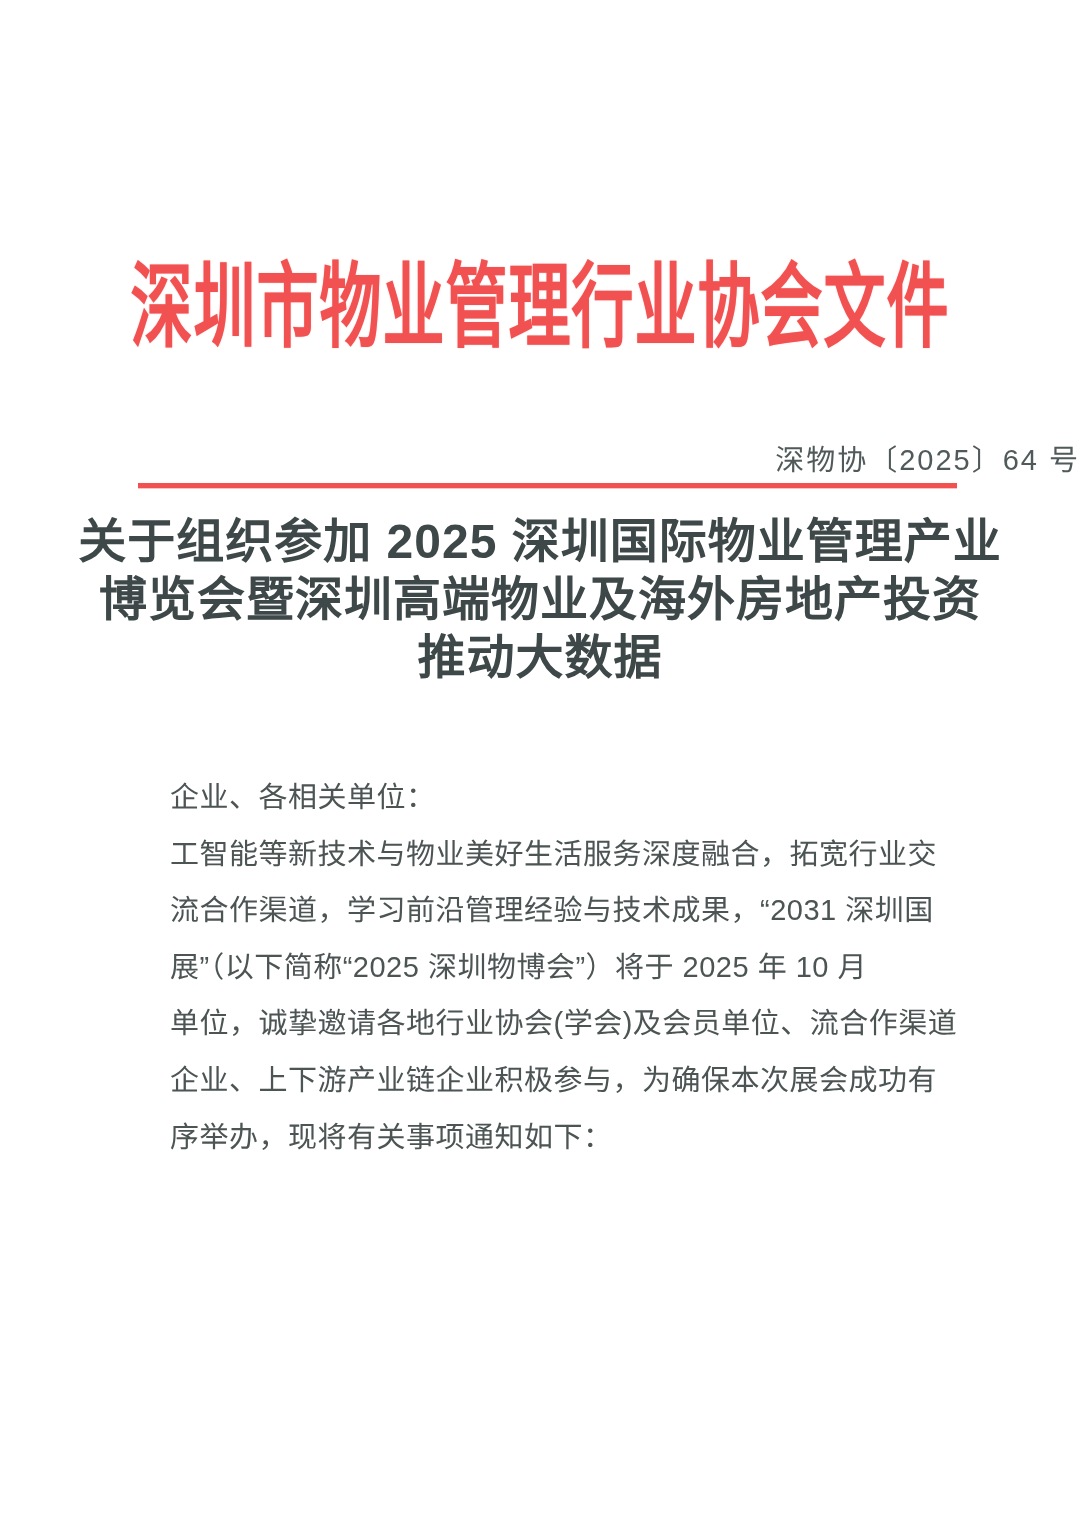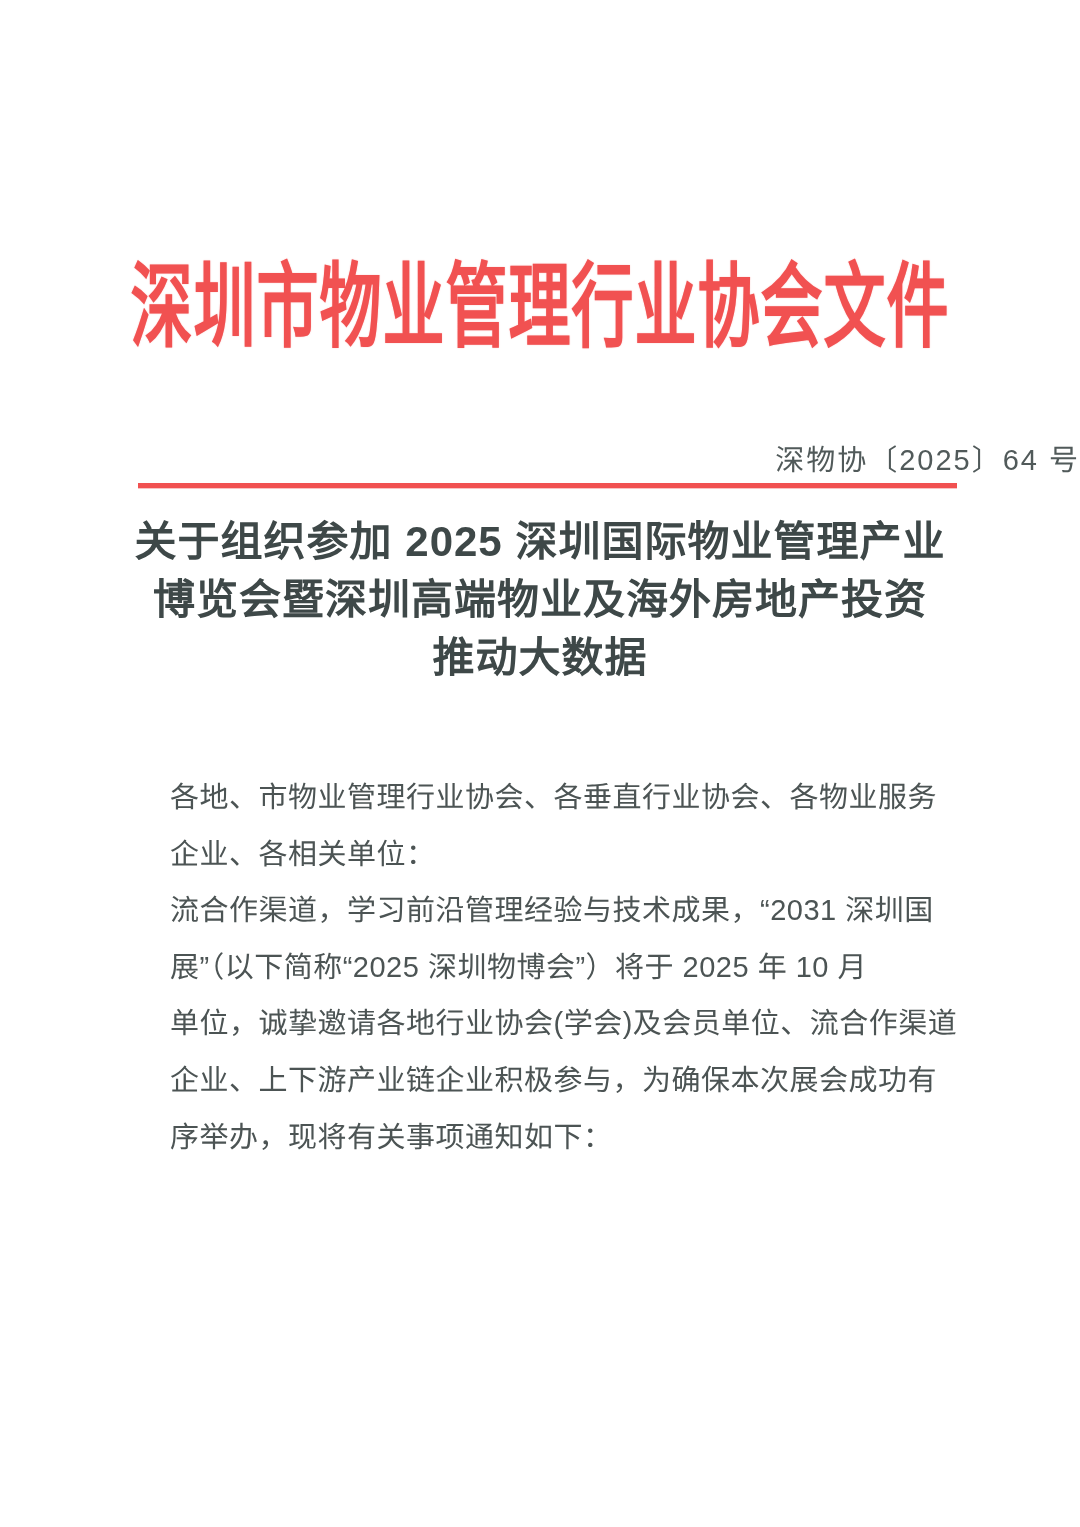--- a/index.html
+++ b/index.html
@@ -55,21 +55,21 @@
     height: 5px;
     background: var(--header-red);
     box-shadow: 0 1px 0 rgba(241, 81, 81, 0.35);
   }
   .notice-title {
     position: absolute;
     top: 513px;
     left: 70px;
     width: 940px;
     text-align: center;
-    font-size: 42px;
+    font-size: 48px;
     font-weight: bold;
     color: var(--title-ink);
   }
   .notice-title .t-line {
     height: 58px;
     line-height: 58px;
     white-space: nowrap;
     letter-spacing: 1px;
   }
   .body-text {
@@ -101,22 +101,22 @@
 
   <div class="red-line"></div>
 
   <div class="notice-title">
     <div class="t-line">关于组织参加 2025 深圳国际物业管理产业</div>
     <div class="t-line">博览会暨深圳高端物业及海外房地产投资</div>
     <div class="t-line">推动大数据</div>
   </div>
 
   <div class="body-text">
-    <div class="b-line">各地、市物业管理行业协会、各垂直行业协会、各物业服务</div>
     <div class="b-line">企业、各相关单位：</div>
+    <div class="b-line">工智能等新技术与物业美好生活服务深度融合，拓宽行业交</div>
     <div class="b-line">流合作渠道，学习前沿管理经验与技术成果，“2031 深圳国</div>
     <div class="b-line">展”（以下简称“2025 深圳物博会”）将于 2025 年 10 月</div>
     <div class="b-line">单位，诚挚邀请各地行业协会(学会)及会员单位、流合作渠道</div>
     <div class="b-line">企业、上下游产业链企业积极参与，为确保本次展会成功有</div>
     <div class="b-line">序举办，现将有关事项通知如下：</div>
   </div>
 
 </div>
 
 </body></html>

